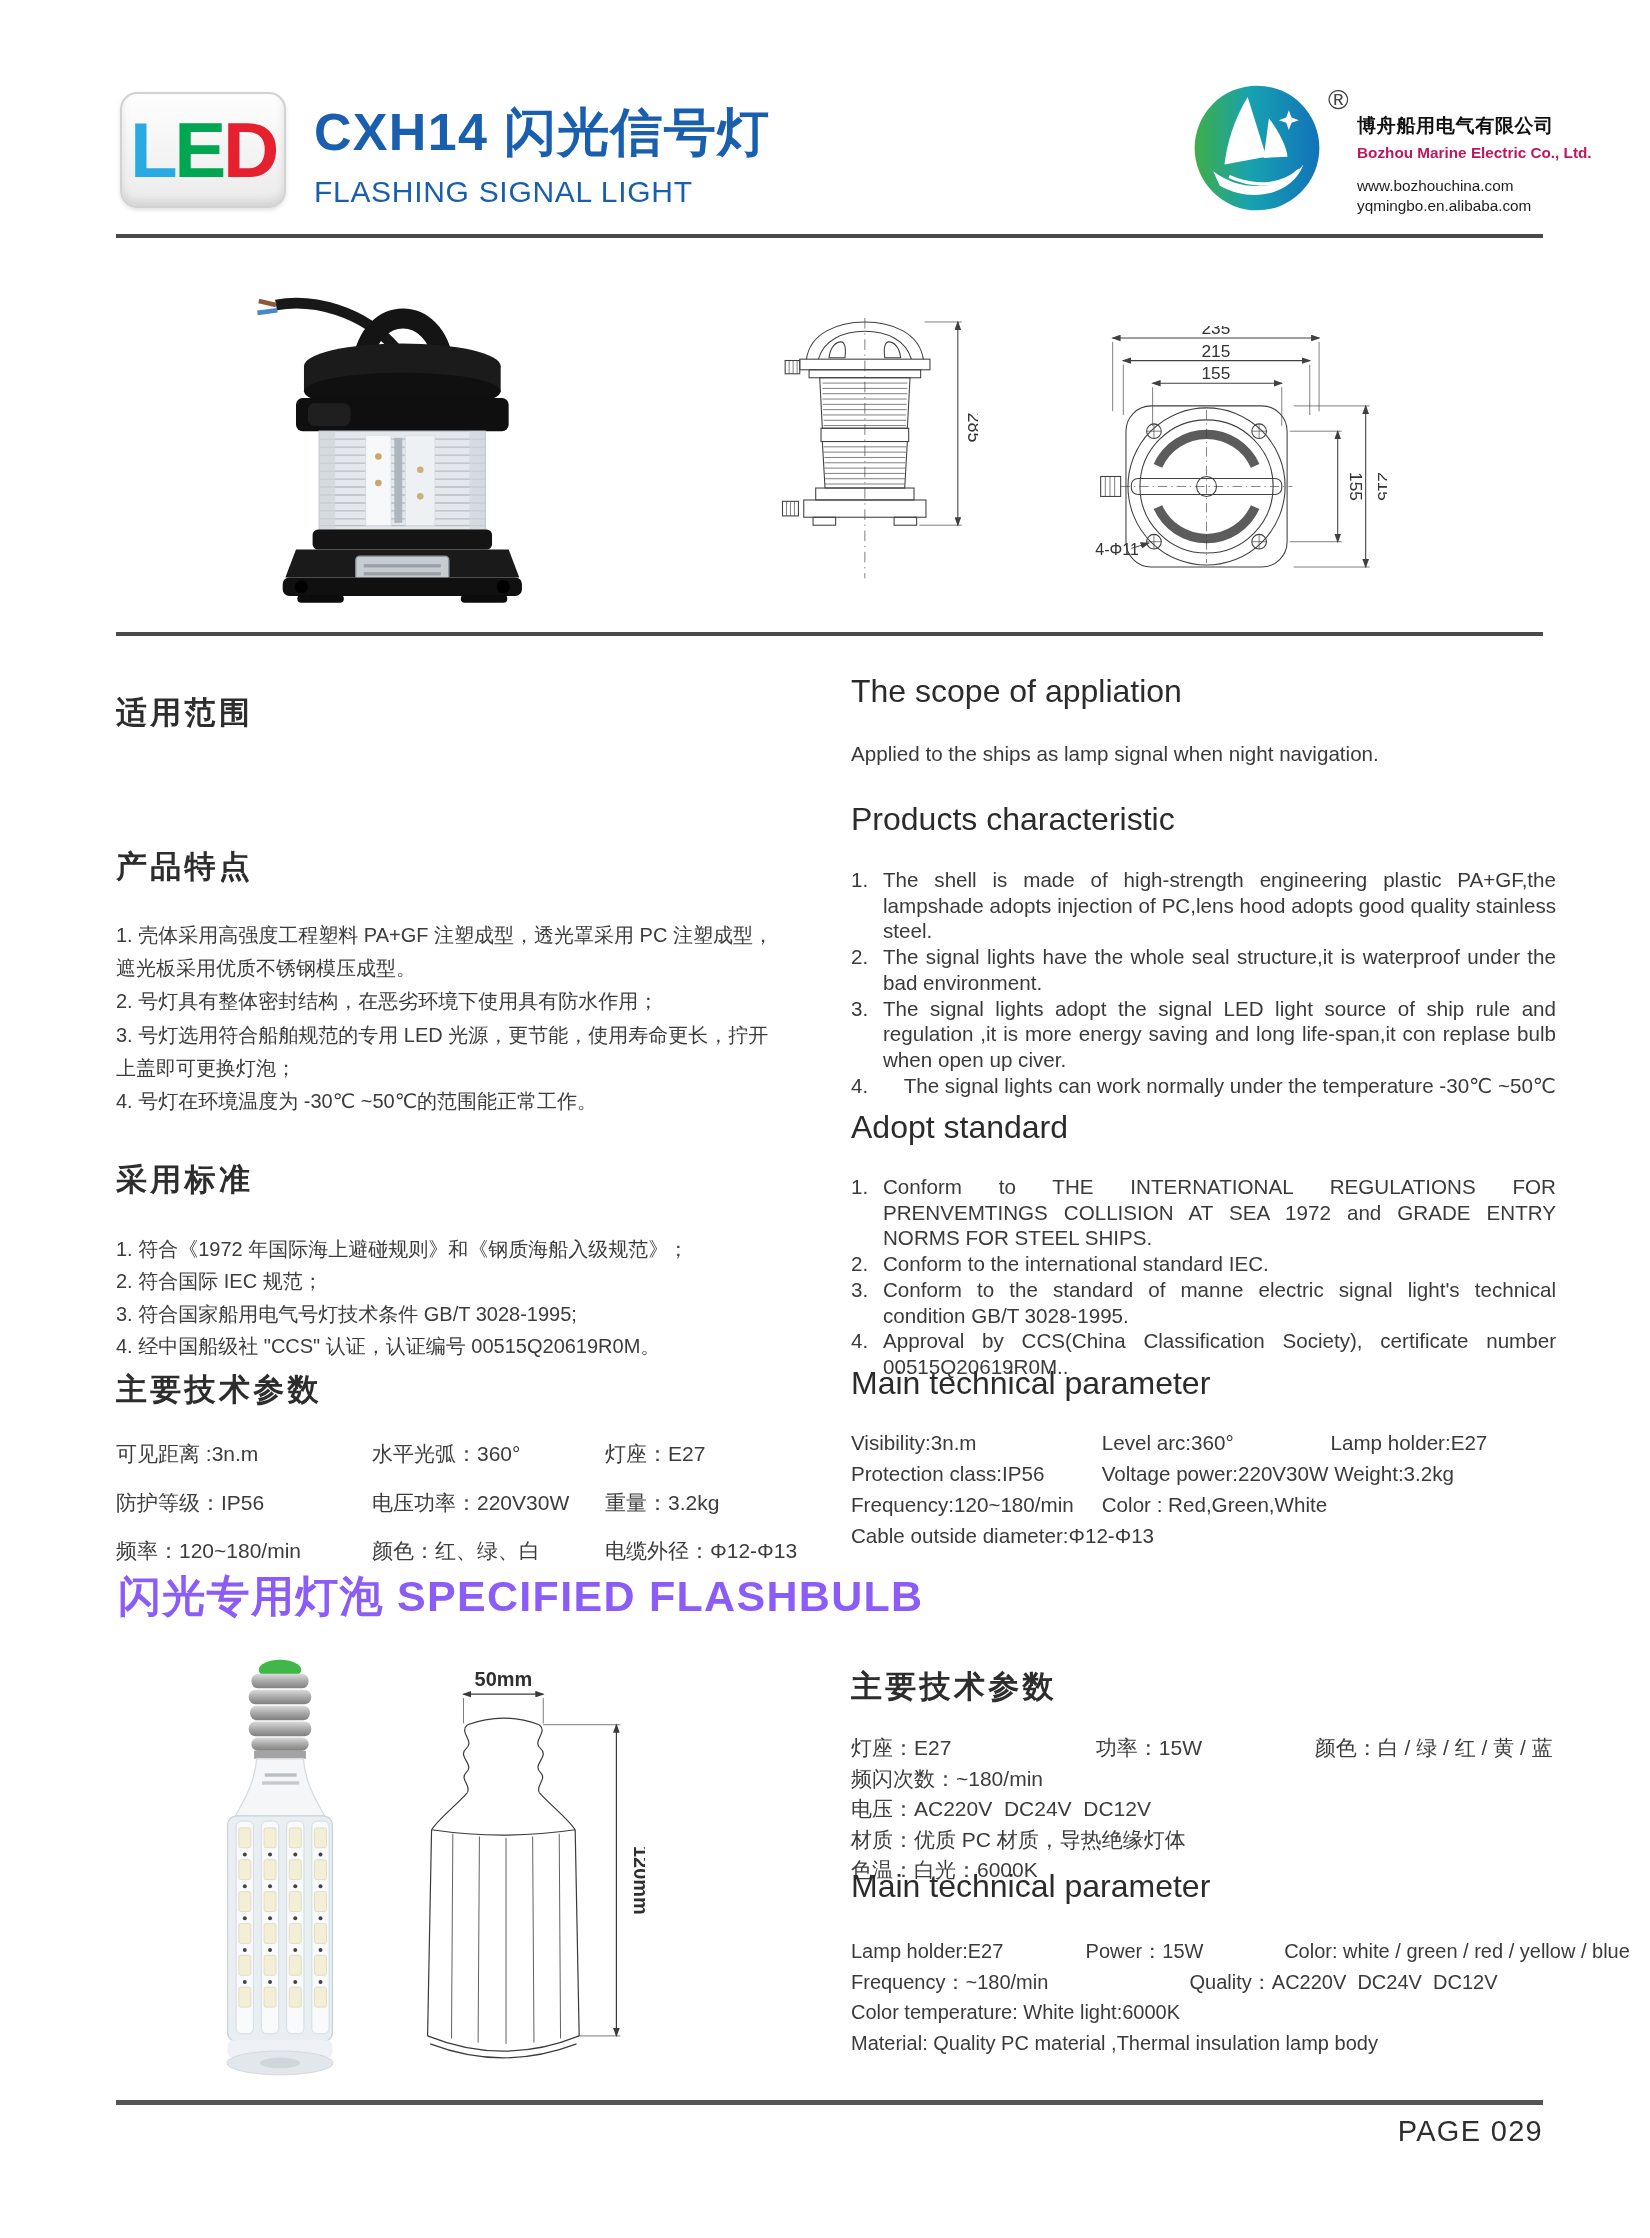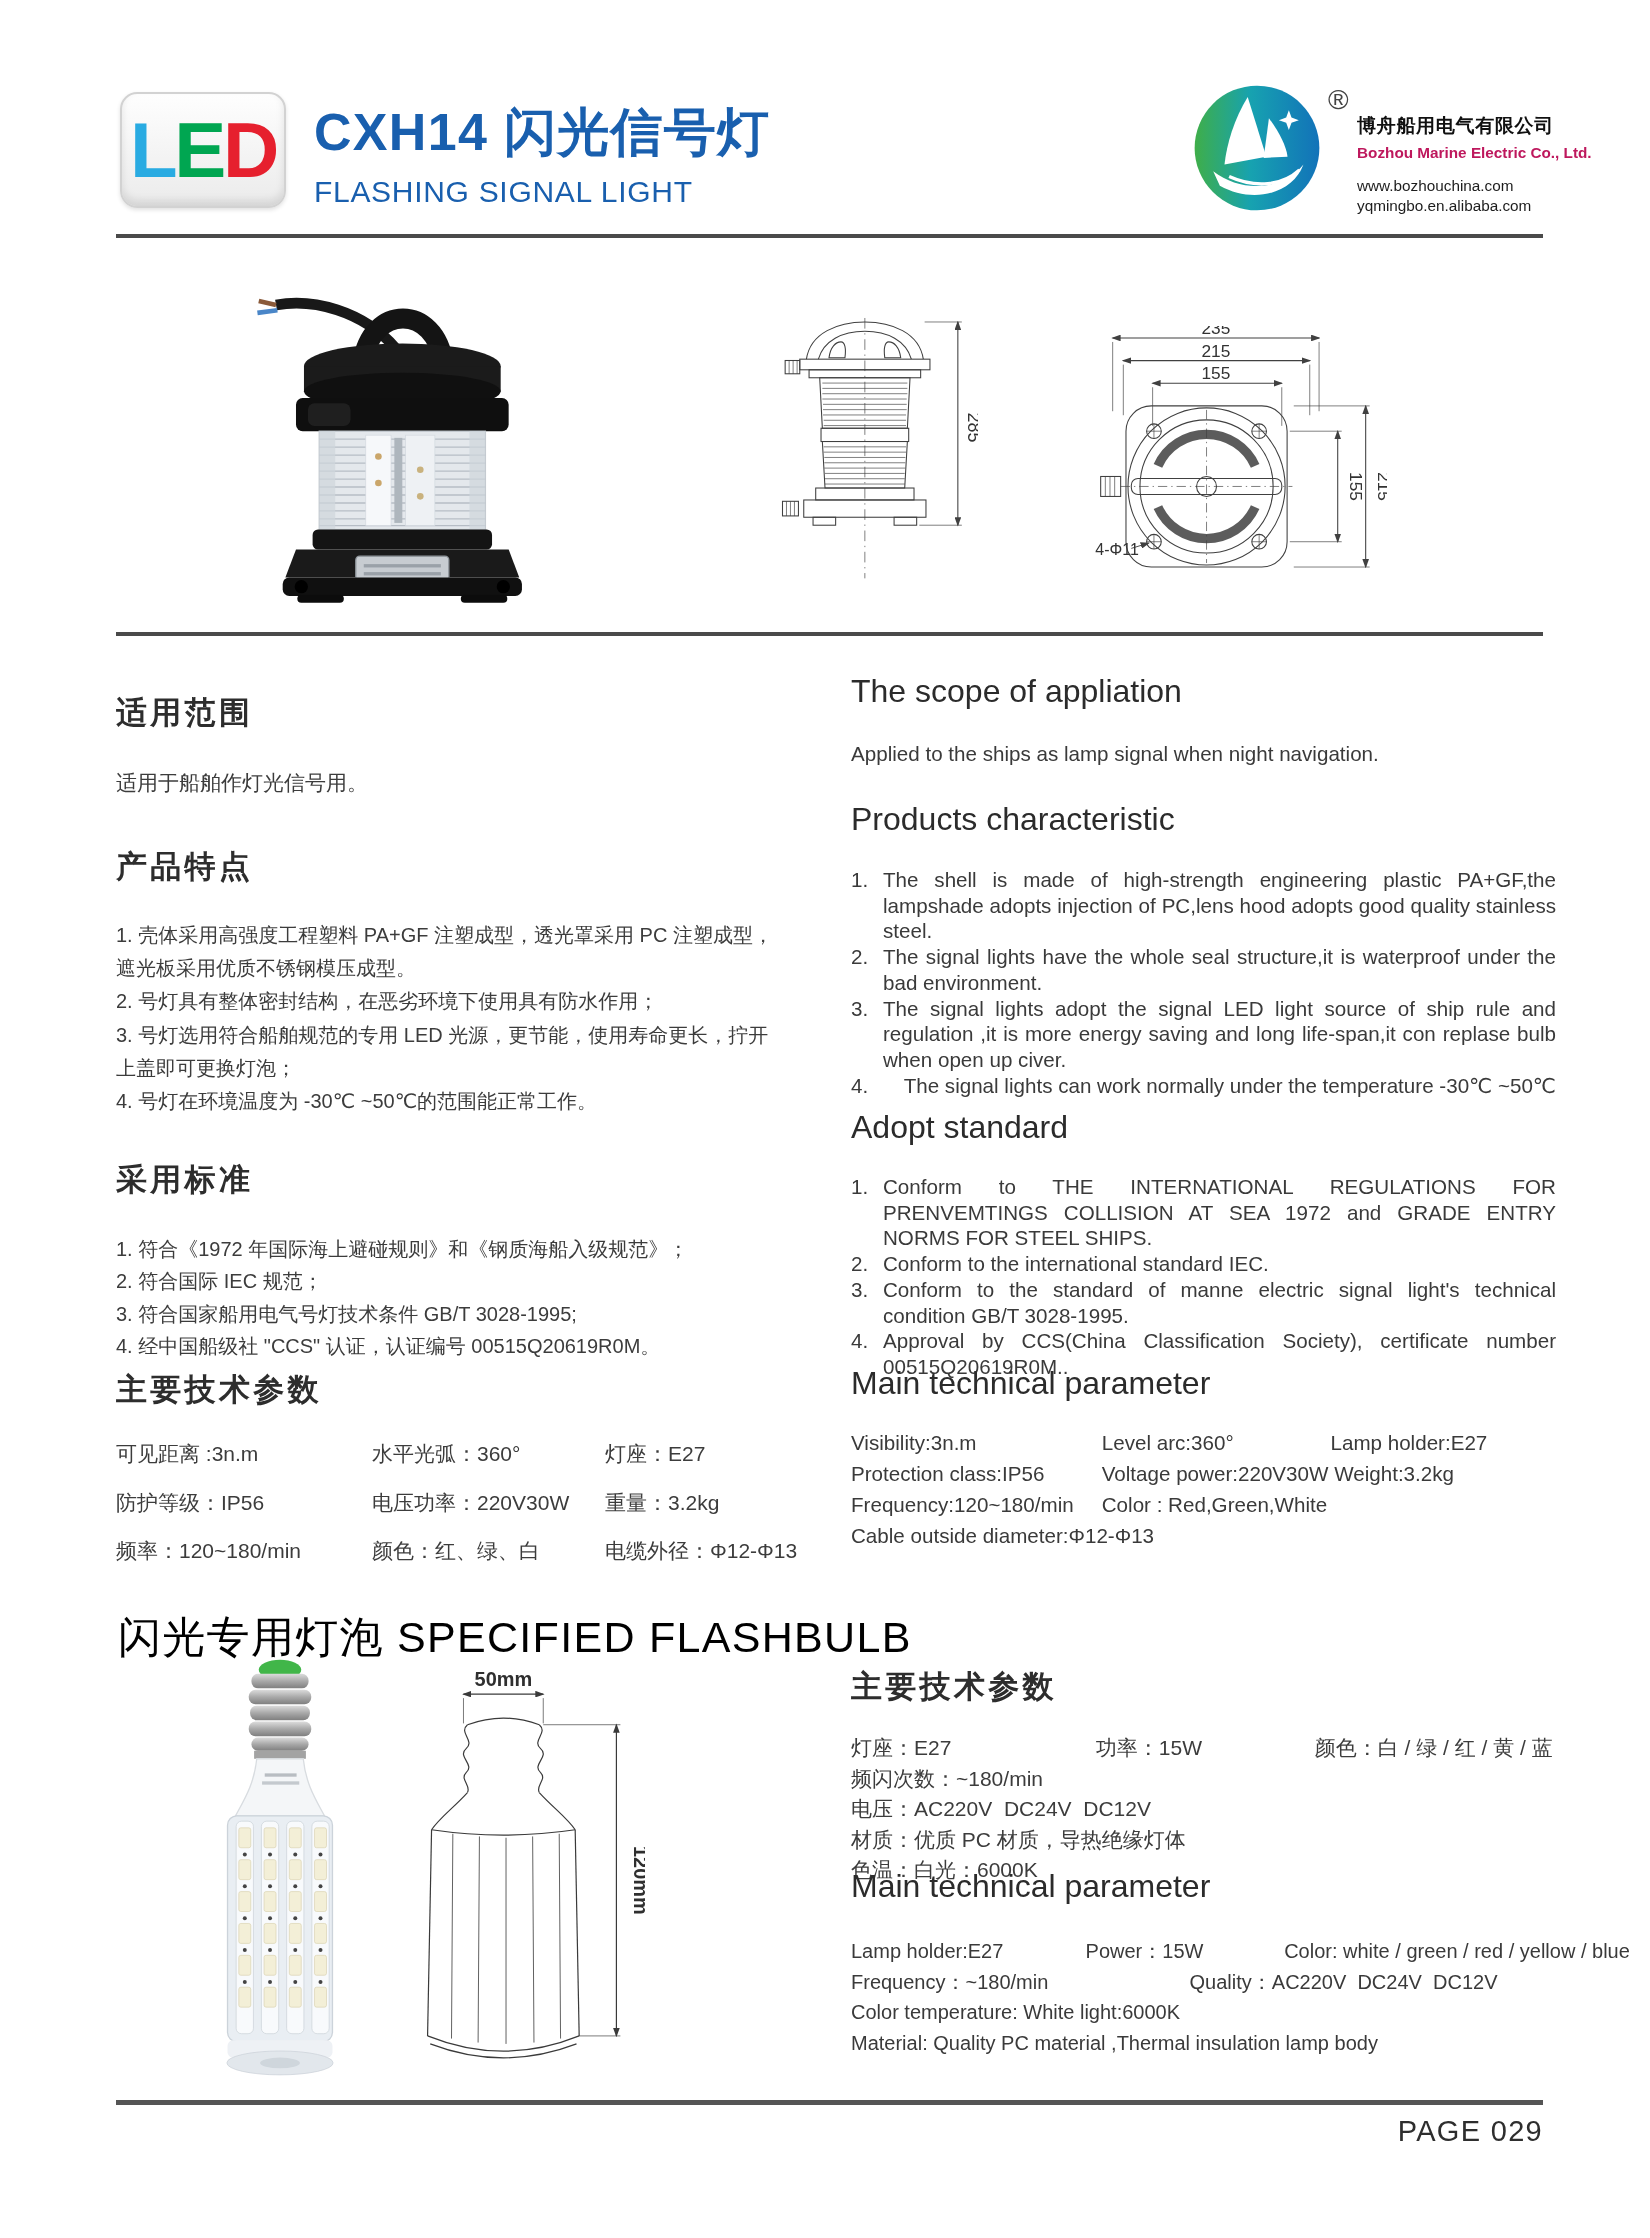--- a/index.html
+++ b/index.html
@@ -47,21 +47,21 @@
   .pgrid .c3{flex:1}
 
   
   .cols{white-space:nowrap}
   .cols span{display:inline-block;white-space:pre-wrap}
   .cols .s1{min-width:245px}
   .cols .s2{min-width:223px}
   .plines-en{margin-top:28px;font-size:20.6px;line-height:1.25;color:#3a3a3a}
   .plines-en .row{margin-bottom:5.3px}
 
-  #fb-heading{left:118px;top:1609px;font-size:43px;color:#000000;font-weight:400;letter-spacing:1.3px}
+  #fb-heading{left:118px;top:1568px;font-size:43px;color:#8b5cf6;font-weight:700;letter-spacing:1.3px}
   .fb-lines-cn{margin-top:27px;font-size:21px;line-height:1.23;color:#3c3c3c}
   .fb-lines-cn .row{margin-bottom:4.7px}
   .fb-lines-cn .s1{min-width:239px}
   .fb-lines-cn .s2{min-width:213px}
   .fb-lines-en{margin-top:33px;font-size:20px;line-height:1.3;color:#3a3a3a}
   .fb-lines-en .row{margin-bottom:4.7px}
   .fb-lines-en .s1{min-width:229px}
   .fb-lines-en .s2{min-width:193px}
 
   #footer-line{top:2100px;height:4.7px;background:#555}
@@ -222,21 +222,20 @@
   <text x="183" y="80" font-size="26" fill="#333" text-anchor="middle">155</text>
   <text x="384" y="241" font-size="26" fill="#333" transform="rotate(90 384 241)" text-anchor="middle">155</text>
   <text x="426" y="241" font-size="26" fill="#333" transform="rotate(90 426 241)" text-anchor="middle">215</text>
   <text x="2" y="344" font-size="24" fill="#333">4-Φ11</text>
 </svg>
 
 <div class="divider" style="top:632px"></div>
 
 <div class="abs" style="left:116px;top:692px;width:655px">
   <div class="h-cn">适用范围</div>
-  <div class="body-cn" style="margin-top:35px">适用于船舶作灯光信号用。</div>
 </div>
 
 <div class="abs" style="left:116px;top:846px;width:665px">
   <div class="h-cn">产品特点</div>
   <div class="list-cn gap-s">
     <div class="citem">1. 壳体采用高强度工程塑料 PA+GF 注塑成型，透光罩采用 PC 注塑成型，遮光板采用优质不锈钢模压成型。</div>
     <div class="citem">2. 号灯具有整体密封结构，在恶劣环境下使用具有防水作用；</div>
     <div class="citem">3. 号灯选用符合船舶规范的专用 LED 光源，更节能，使用寿命更长，拧开上盖即可更换灯泡；</div>
     <div class="citem">4. 号灯在环境温度为 -30℃ ~50℃的范围能正常工作。</div>
   </div>

